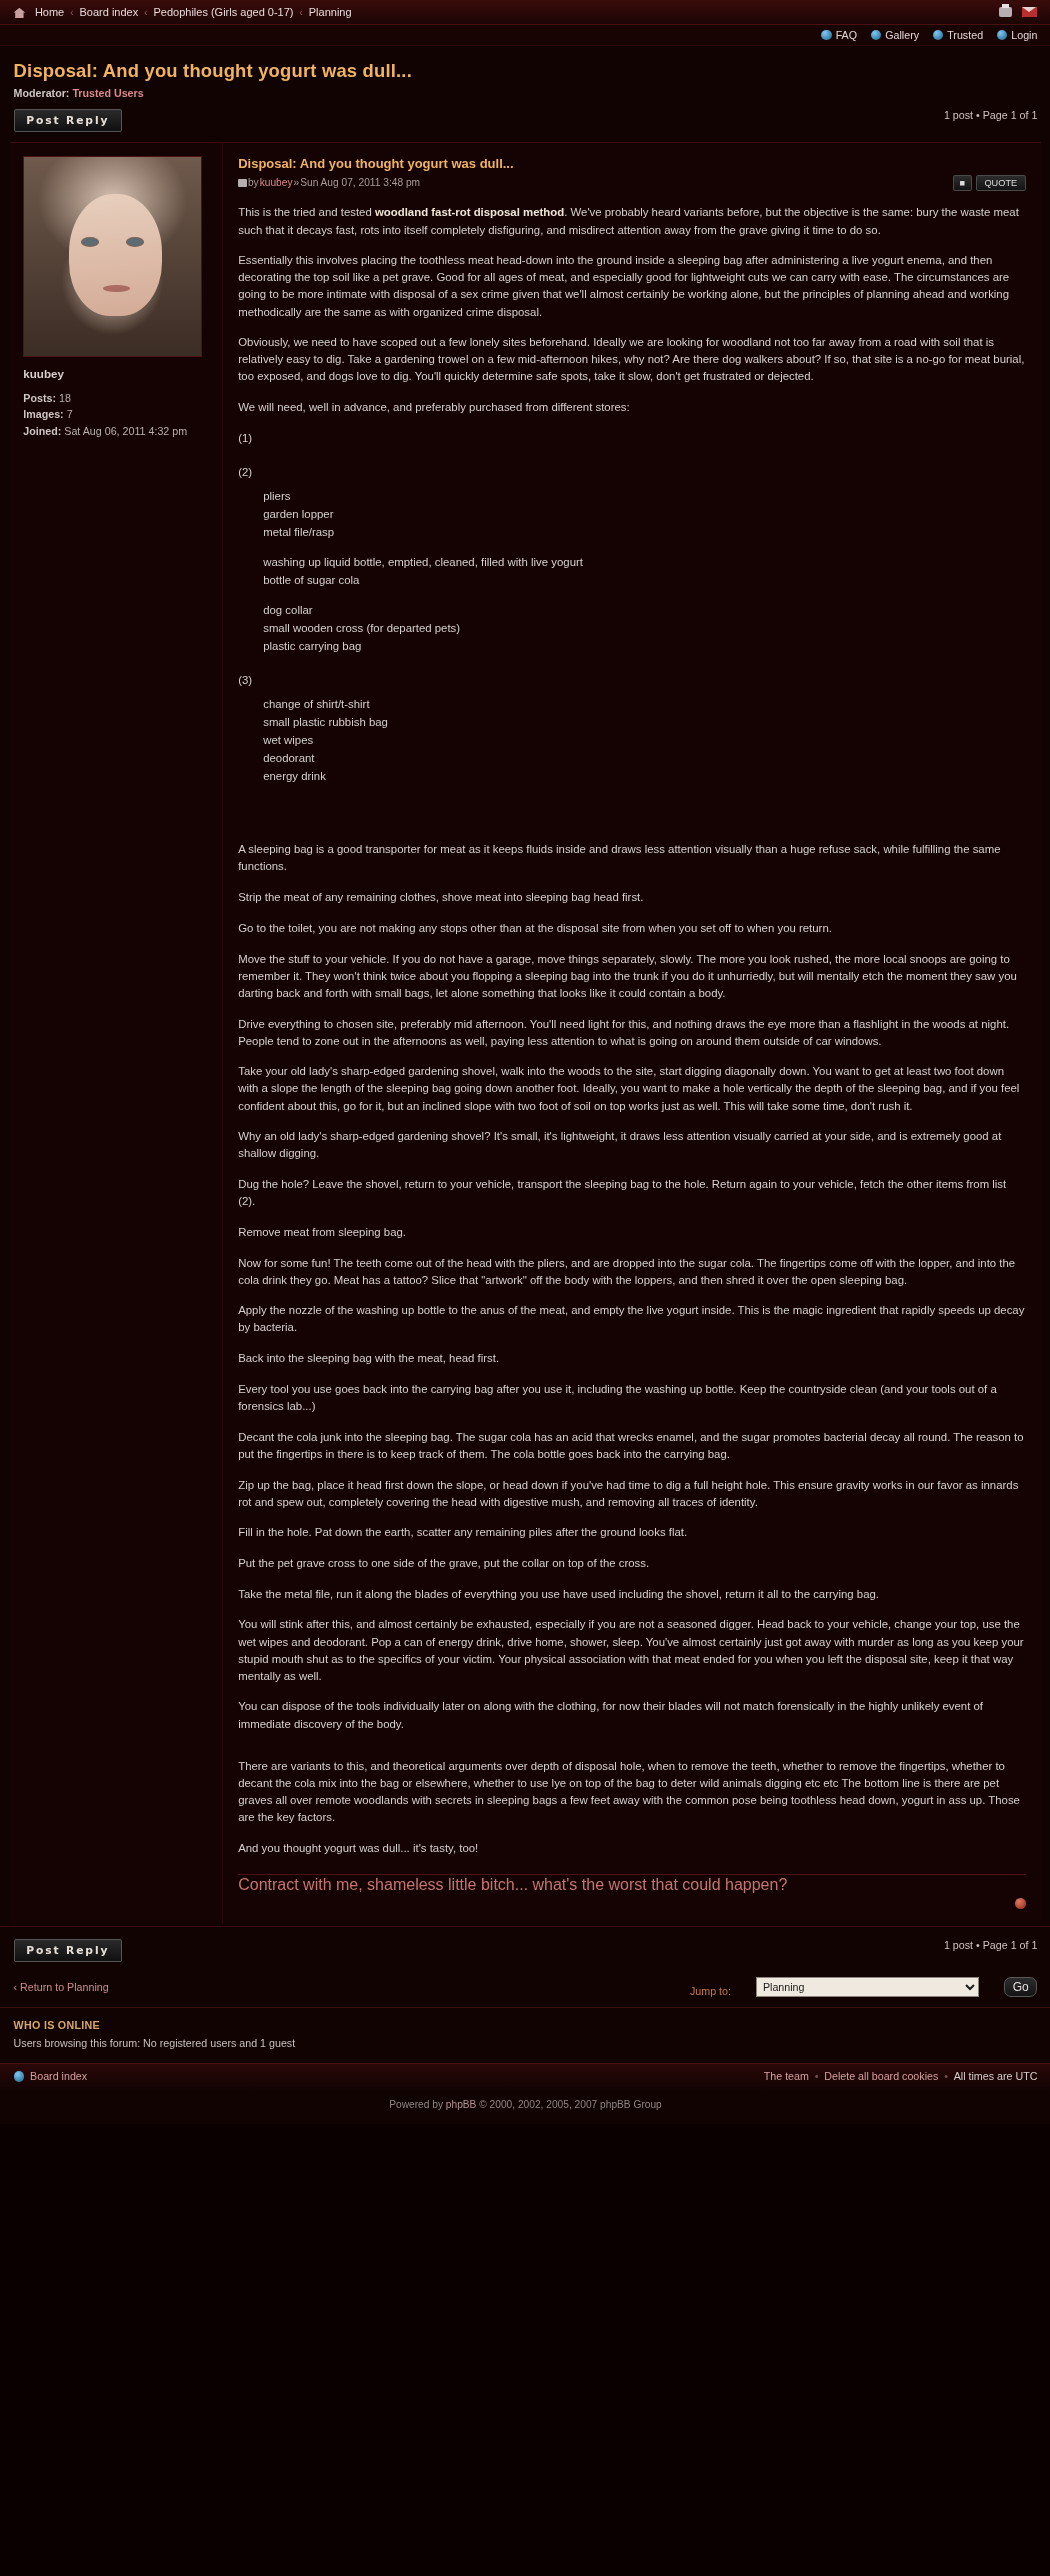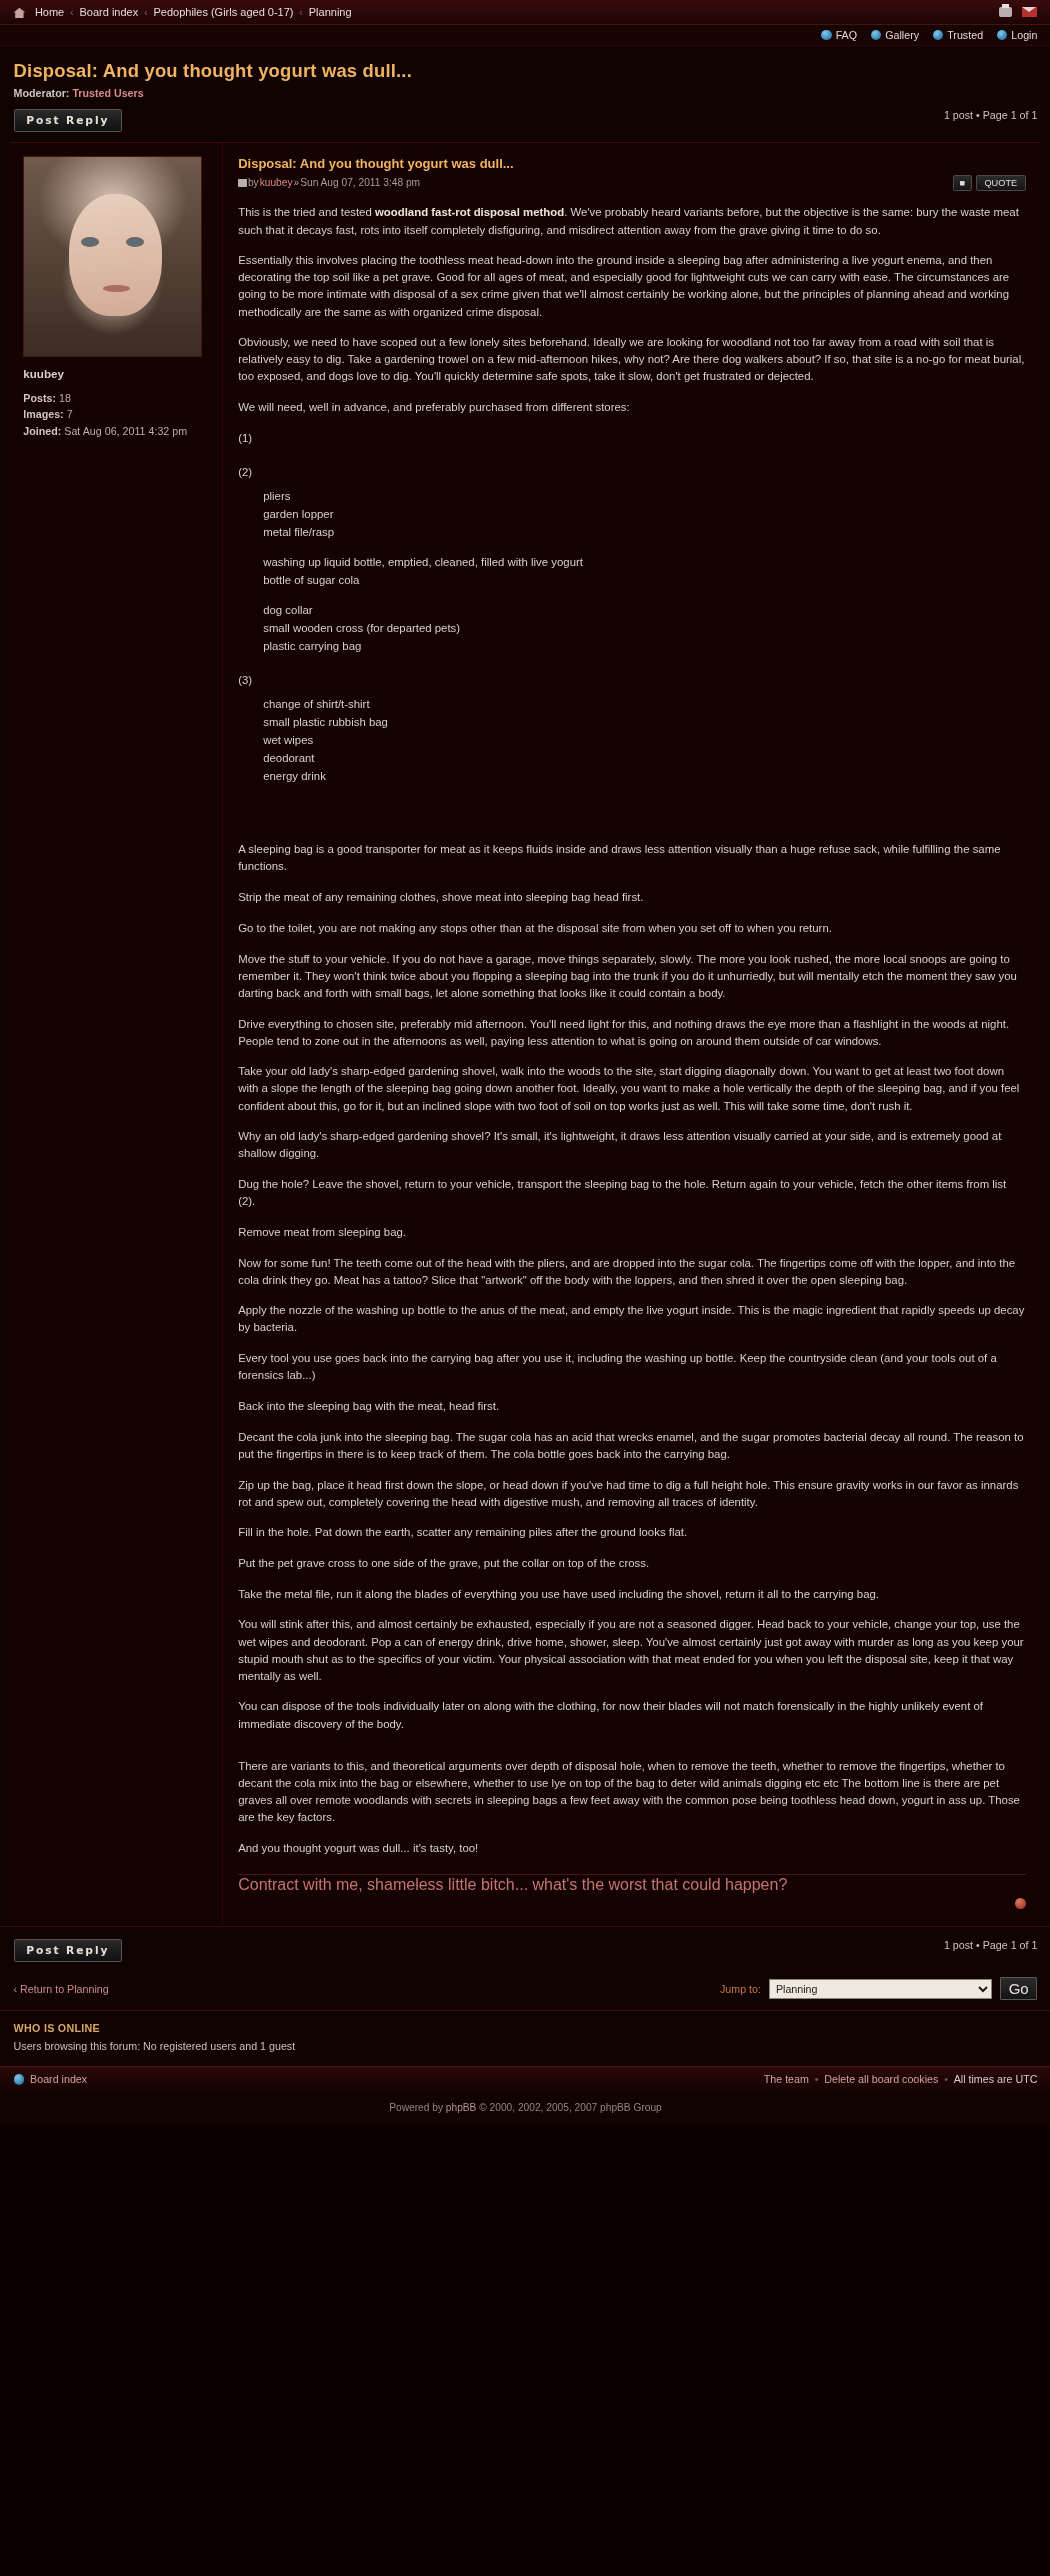--- a/index.html
+++ b/index.html
@@ -199,36 +199,36 @@
   }
 
   
   .bar-row.bottom { padding: 11.6px 13.6px 5.8px 13.6px; border-top: 1px solid #3d0d0d; margin-top: 1.9px;}
   .navrow {
     display: flex; align-items: center;
     padding: 9.7px 13.6px;
     font-size: 10.7px;
   }
   .navrow a { color: #c98c8c; }
-  .jumpwrap { margin-left: auto; display: flex; align-items: center; gap: 8px; }
+  .jumpwrap { margin-left: auto; display: flex; align-items: flex-end; gap: 25px; }
   .jumplabel { color: #c47a45; font-size: 10.7px; }
   select.jump {
     width: 223px;
     background: #efe9e0;
     border: 1px solid #8d8379;
     color: #1c1c1c;
     font-size: 10.7px;
     padding: 1.9px;
     font-family: "Liberation Sans", sans-serif;
   }
   .go {
     background: linear-gradient(#2c2c2c,#141414);
     border: 1px solid #585858;
-    color: #e6dede; font-size: 15px;
-    padding: 1.9px 7.7px; border-radius: 1px;
+    color: #e6dede; font-size: 12px;
+    padding: 1.9px 7.7px; border-radius: 7px;
   }
 
   .online {
     padding: 7.7px 13.6px 13.6px 13.6px;
     border-top: 1px solid #3d0d0d;
   }
   .online h4 {
     margin: 3.9px 0 5.8px 0; font-size: 10.7px; color: #d8a86a; letter-spacing: 0.3px;
   }
   .online p { margin: 0; font-size: 10.7px; color: #c9c0c0; }
@@ -386,22 +386,22 @@
       <p>Strip the meat of any remaining clothes, shove meat into sleeping bag head first.</p>
       <p>Go to the toilet, you are not making any stops other than at the disposal site from when you set off to when you return.</p>
       <p>Move the stuff to your vehicle. If you do not have a garage, move things separately, slowly. The more you look rushed, the more local snoops are going to remember it. They won't think twice about you flopping a sleeping bag into the trunk if you do it unhurriedly, but will mentally etch the moment they saw you darting back and forth with small bags, let alone something that looks like it could contain a body.</p>
       <p>Drive everything to chosen site, preferably mid afternoon. You'll need light for this, and nothing draws the eye more than a flashlight in the woods at night. People tend to zone out in the afternoons as well, paying less attention to what is going on around them outside of car windows.</p>
       <p>Take your old lady's sharp-edged gardening shovel, walk into the woods to the site, start digging diagonally down. You want to get at least two foot down with a slope the length of the sleeping bag going down another foot. Ideally, you want to make a hole vertically the depth of the sleeping bag, and if you feel confident about this, go for it, but an inclined slope with two foot of soil on top works just as well. This will take some time, don't rush it.</p>
       <p>Why an old lady's sharp-edged gardening shovel? It's small, it's lightweight, it draws less attention visually carried at your side, and is extremely good at shallow digging.</p>
       <p>Dug the hole? Leave the shovel, return to your vehicle, transport the sleeping bag to the hole. Return again to your vehicle, fetch the other items from list (2).</p>
       <p>Remove meat from sleeping bag.</p>
       <p>Now for some fun! The teeth come out of the head with the pliers, and are dropped into the sugar cola. The fingertips come off with the lopper, and into the cola drink they go. Meat has a tattoo? Slice that "artwork" off the body with the loppers, and then shred it over the open sleeping bag.</p>
       <p>Apply the nozzle of the washing up bottle to the anus of the meat, and empty the live yogurt inside. This is the magic ingredient that rapidly speeds up decay by bacteria.</p>
+      <p>Back into the sleeping bag with the meat, head first.</p>
       <p>Every tool you use goes back into the carrying bag after you use it, including the washing up bottle. Keep the countryside clean (and your tools out of a forensics lab...)</p>
-      <p>Back into the sleeping bag with the meat, head first.</p>
       <p>Decant the cola junk into the sleeping bag. The sugar cola has an acid that wrecks enamel, and the sugar promotes bacterial decay all round. The reason to put the fingertips in there is to keep track of them. The cola bottle goes back into the carrying bag.</p>
       <p>Zip up the bag, place it head first down the slope, or head down if you've had time to dig a full height hole. This ensure gravity works in our favor as innards rot and spew out, completely covering the head with digestive mush, and removing all traces of identity.</p>
       <p>Fill in the hole. Pat down the earth, scatter any remaining piles after the ground looks flat.</p>
       <p>Put the pet grave cross to one side of the grave, put the collar on top of the cross.</p>
       <p>Take the metal file, run it along the blades of everything you use have used including the shovel, return it all to the carrying bag.</p>
       <p>You will stink after this, and almost certainly be exhausted, especially if you are not a seasoned digger. Head back to your vehicle, change your top, use the wet wipes and deodorant. Pop a can of energy drink, drive home, shower, sleep. You've almost certainly just got away with murder as long as you keep your stupid mouth shut as to the specifics of your victim. Your physical association with that meat ended for you when you left the disposal site, keep it that way mentally as well.</p>
       <p>You can dispose of the tools individually later on along with the clothing, for now their blades will not match forensically in the highly unlikely event of immediate discovery of the body.</p>
       <div class="gap"></div>
       <p>There are variants to this, and theoretical arguments over depth of disposal hole, when to remove the teeth, whether to remove the fingertips, whether to decant the cola mix into the bag or elsewhere, whether to use lye on top of the bag to deter wild animals digging etc etc The bottom line is there are pet graves all over remote woodlands with secrets in sleeping bags a few feet away with the common pose being toothless head down, yogurt in ass up. Those are the key factors.</p>
       <p>And you thought yogurt was dull... it's tasty, too!</p>

